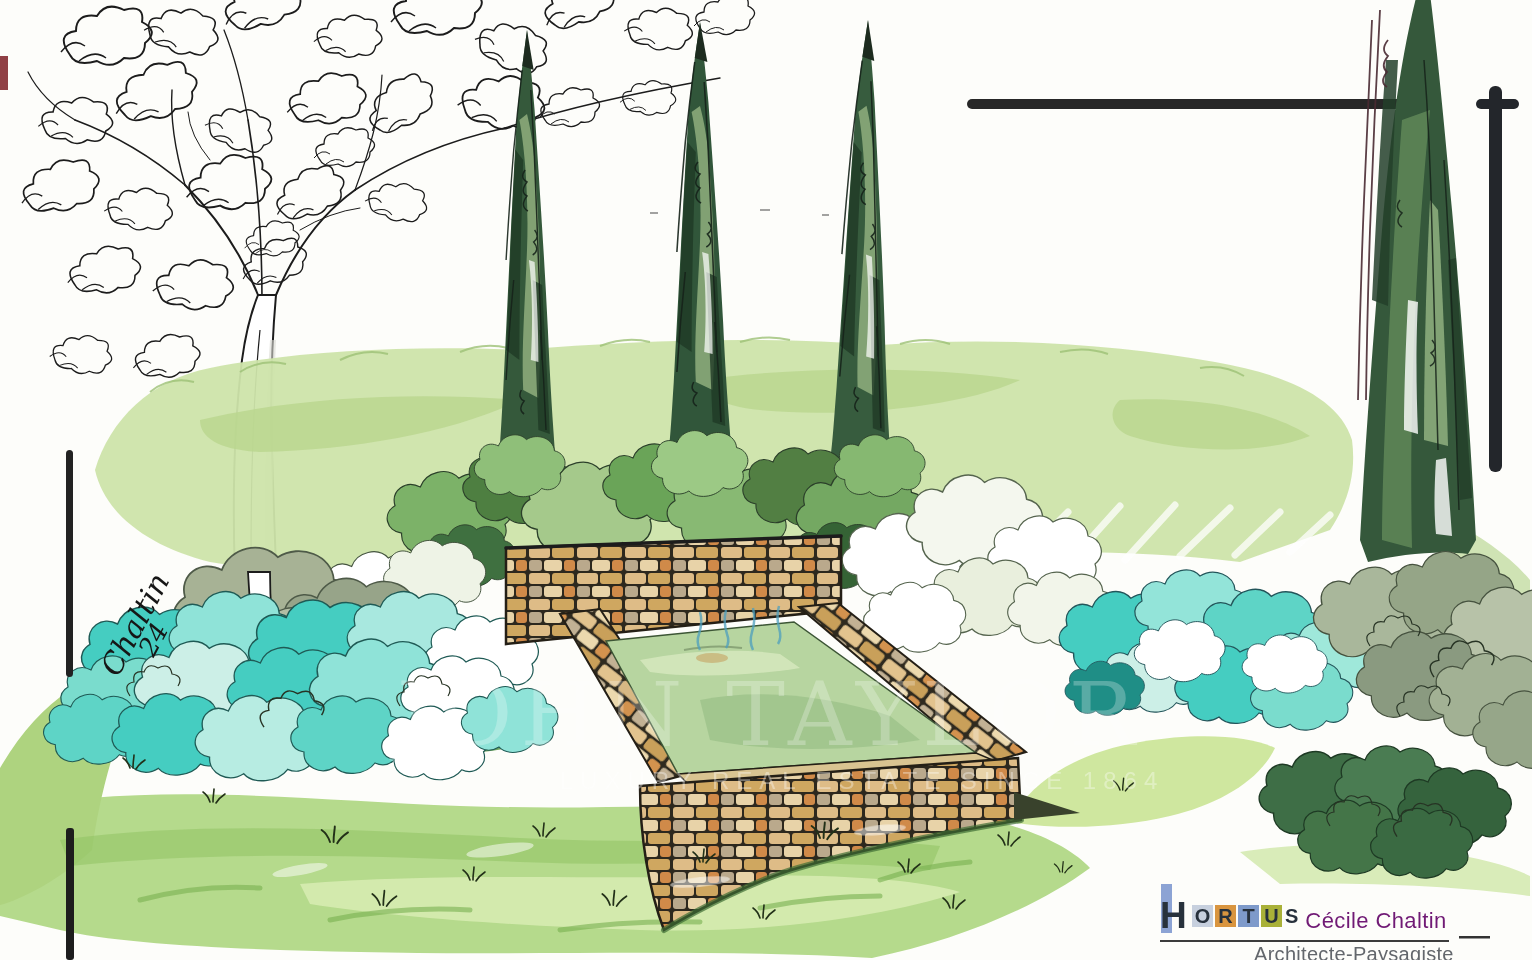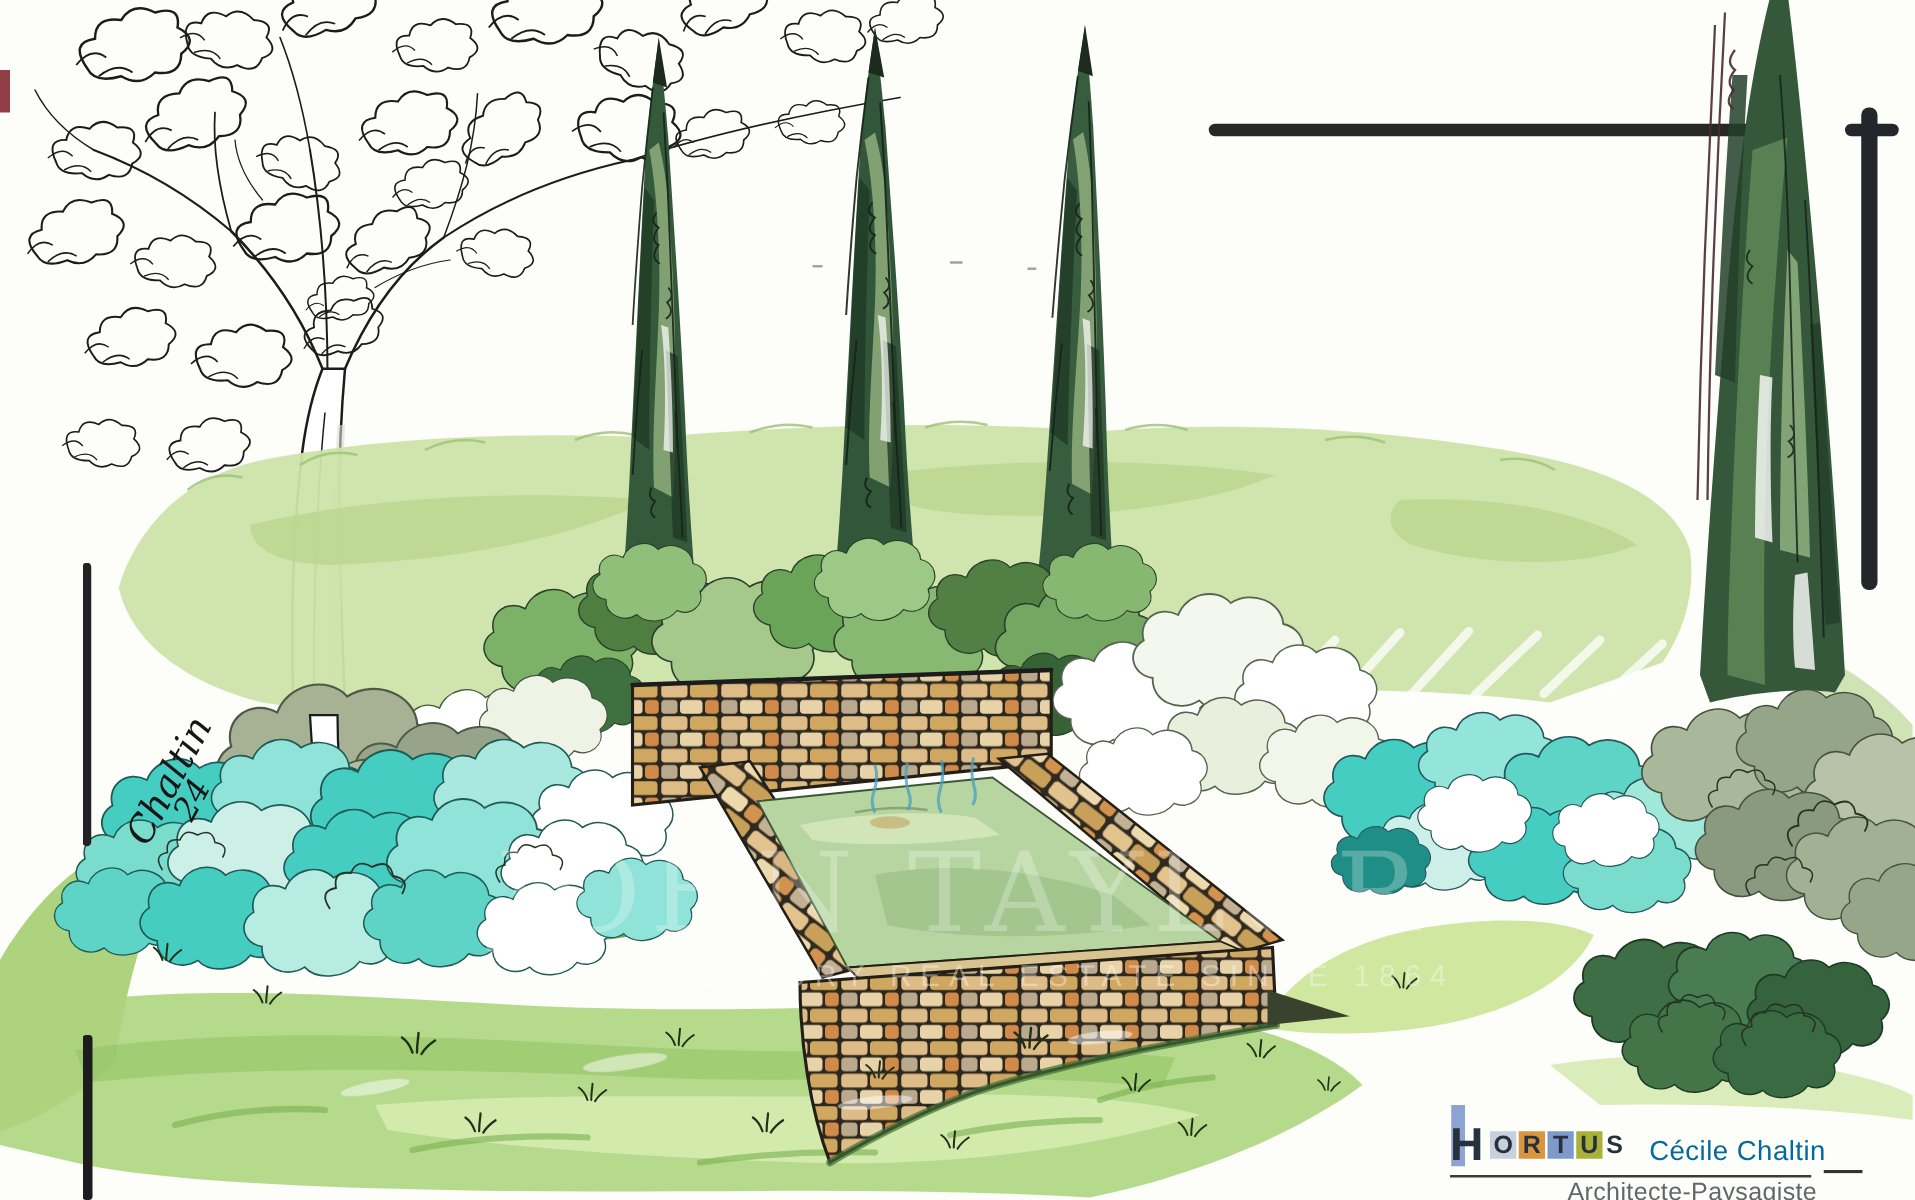--- a/index.html
+++ b/index.html
@@ -19,21 +19,21 @@
   .h-bar{position:absolute;left:1px;top:-15px;width:11px;height:49px;background:#8CA3D4;}
   .bl{position:relative;color:#27313c;font-weight:bold;letter-spacing:0;}
   .bl.h{font-size:37px;line-height:34px;}
   .bl.sq{display:inline-flex;align-items:center;justify-content:center;
          width:21px;height:22px;margin-left:2px;font-size:20px;align-self:center;}
   .bl.sq.o{background:#c7d0de;}
   .bl.sq.r{background:#d9953f;}
   .bl.sq.t{background:#7e9aca;}
   .bl.sq.u{background:#a9b138;}
   .bl.s{font-size:20px;margin-left:3px;align-self:center;}
-  .logo-name{font-size:22px;color:#0369a1;margin-left:21px;letter-spacing:.4px;text-align:right;}
+  .logo-name{font-size:22px;color:#701a75;margin-left:7px;letter-spacing:.4px;text-align:right;}
   .logo-rule{border-top:2.5px solid #3c3c3c;width:289px;margin-top:1px;}
   .logo-row2{margin-left:94px;font-size:20px;color:#63676c;margin-top:1px;letter-spacing:.3px;}
 </style>
 </head>
 <body>
 
 <div class="stage">
 
 <svg width="1532" height="960" viewBox="0 0 1532 960">
   <defs>

